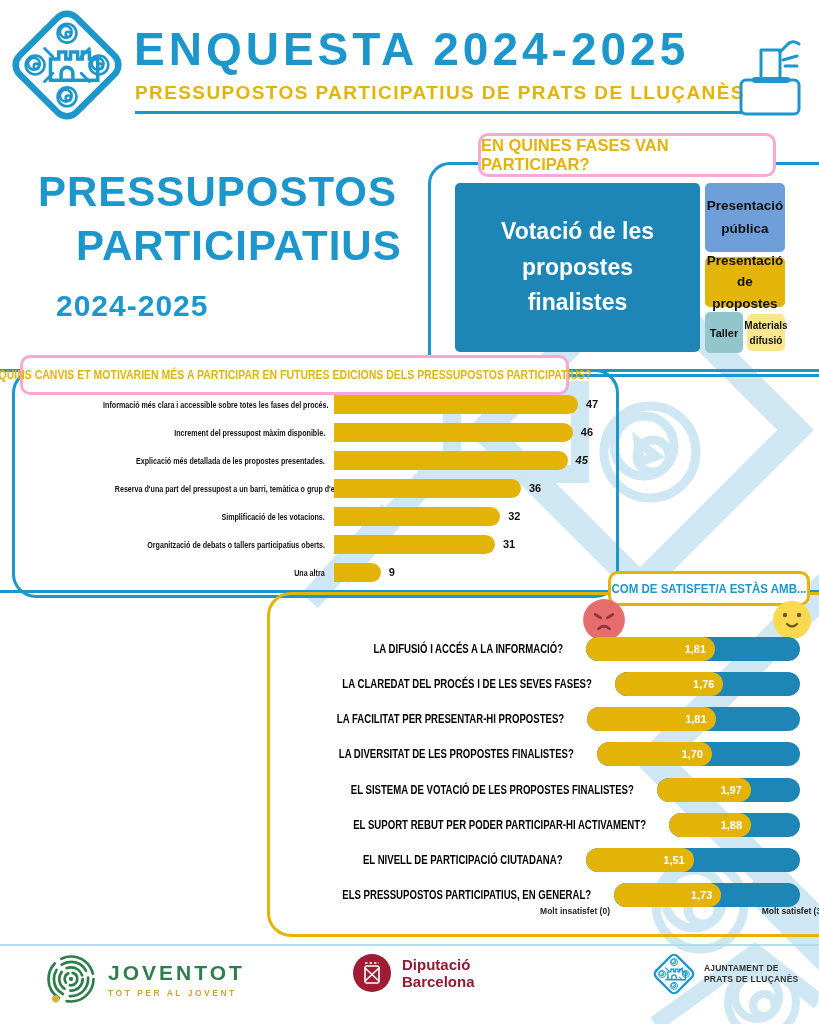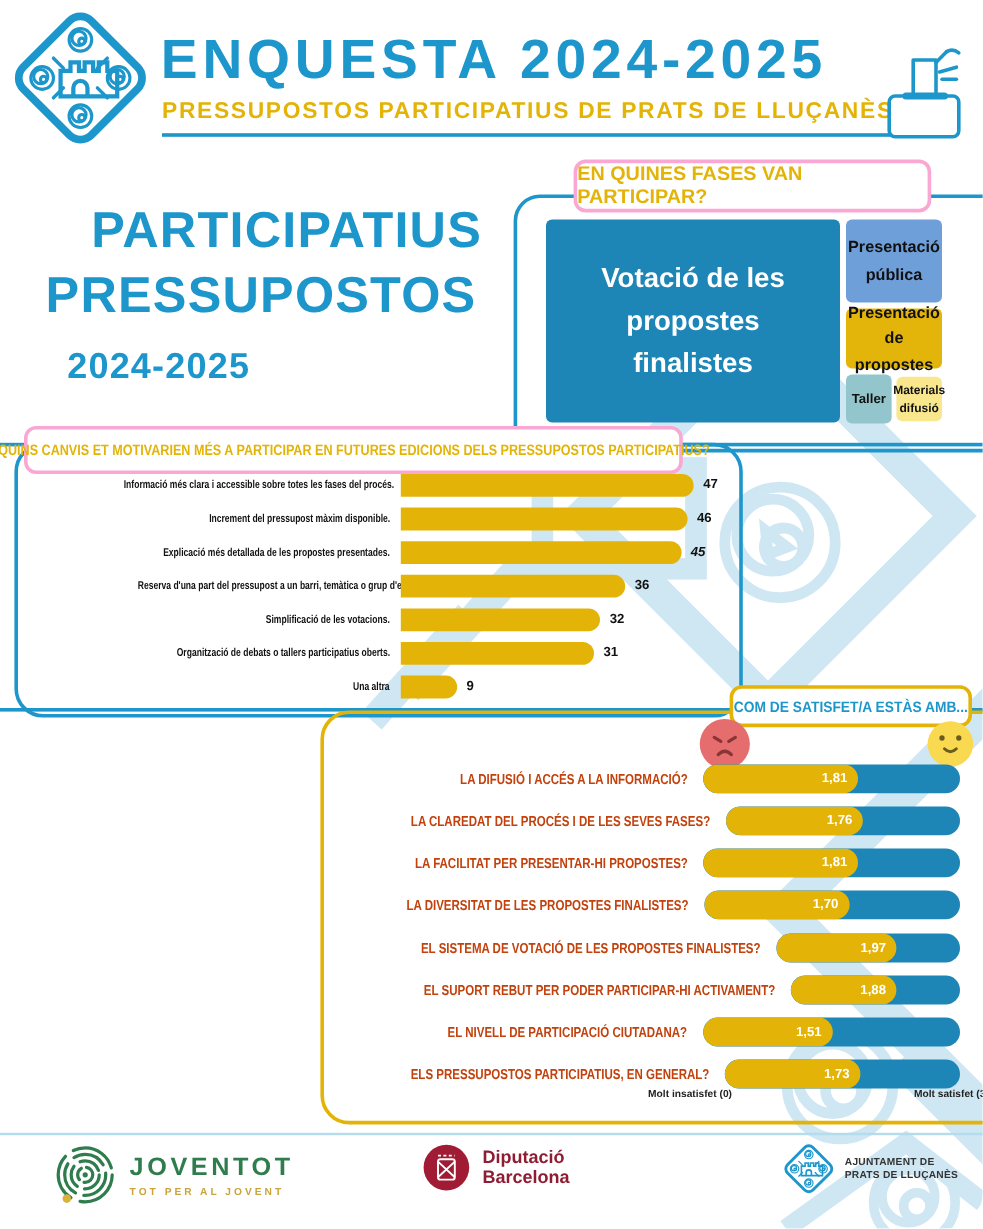--- a/index.html
+++ b/index.html
@@ -51,21 +51,21 @@
   .c-label .cond{transform:scaleX(0.75);}
   .c-scale{position:relative;width:244px;height:19px;}
   .c-bar{position:relative;height:19px;background:#e3b407;border-radius:0 10px 10px 0;}
   .c-val{position:absolute;left:calc(100% + 8px);top:50%;transform:translateY(-50%);
          font-weight:bold;font-size:11px;color:#111;}
 
   
   #s-rows{position:absolute;left:280px;top:636px;width:520px;height:272px;display:flex;
           flex-direction:column;justify-content:space-between;z-index:6;}
   .s-row{display:flex;align-items:center;height:25px;}
-  .s-label{flex:1;text-align:right;padding-right:13px;font-weight:bold;font-size:12px;color:#c2410c;}
+  .s-label{flex:1;text-align:right;padding-right:23px;font-weight:bold;font-size:12px;color:#000000;}
   .s-label .cond{transform:scaleX(0.8);}
   .s-track{width:214px;height:24px;border-radius:12px;background:#1e86b7;overflow:hidden;}
   .s-fill{position:relative;height:24px;background:#e3b407;border-radius:12px;}
   .s-val{position:absolute;right:9px;top:50%;transform:translateY(-50%);
          color:#fff;font-weight:bold;font-size:11px;}
   .s-scale-note{position:absolute;font-weight:bold;font-size:8.5px;color:#222;z-index:6;}
 
   
   .ft-divider{position:absolute;left:0;top:944px;width:819px;height:2px;background:#b5dcec;z-index:4;}
   .jt-name{color:#2f7d4d;font-weight:bold;font-size:21px;letter-spacing:3px;}
@@ -168,22 +168,22 @@
       <path d="M45 14 l9 -9"></path>
         <path d="M54 5 q5 -3 10 1"></path>
         <path d="M48 22 l14 -4"></path>
         <path d="M50 28 l12 0"></path>
       <rect x="6" y="42" width="58" height="34" rx="5"></rect>
       <path d="M20 42 h32" stroke-width="6"></path>
     </g>
   </svg>
 
   <div class="abs content" style="left:38px;top:165px;z-index:6;">
+    <div class="big-blue">PRESSUPOSTOS</div>
     <div class="big-blue" style="margin-left:38px;">PARTICIPATIUS</div>
-    <div class="big-blue">PRESSUPOSTOS</div>
     <div class="mid-blue" style="margin-left:18px;margin-top:16px;">2024-2025</div>
   </div>
 
   <div class="titlebox" style="left:478px;top:133px;width:292px;height:38px;">
     <span class="tb-gold" style="font-size:16.5px;">EN QUINES FASES VAN PARTICIPAR?</span>
   </div>
   <div class="tm-block tm-big" style="left:455px;top:183px;width:245px;height:169px;">Votació de les propostes finalistes</div>
   <div class="tm-block tm-pub" style="left:705px;top:183px;width:80px;height:69px;">Presentació pública</div>
   <div class="tm-block tm-prop" style="left:705px;top:257px;width:80px;height:50px;">Presentació de propostes</div>
   <div class="tm-block tm-taller" style="left:705px;top:312px;width:38px;height:41px;">Taller</div>

